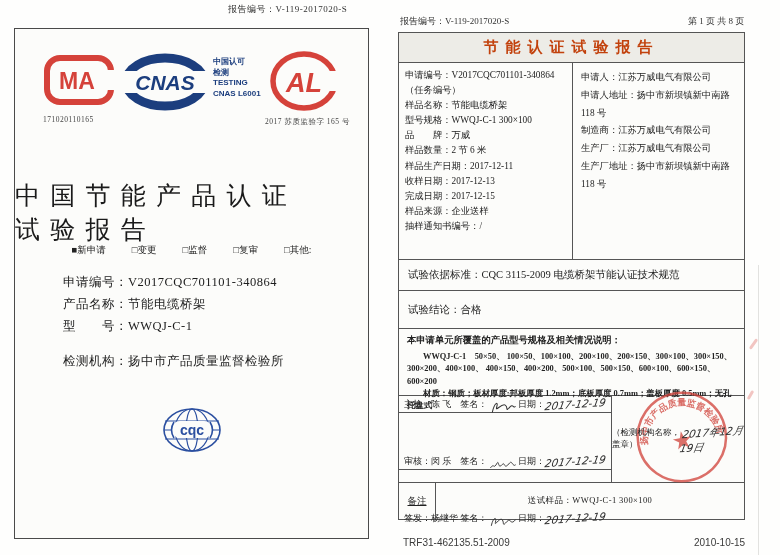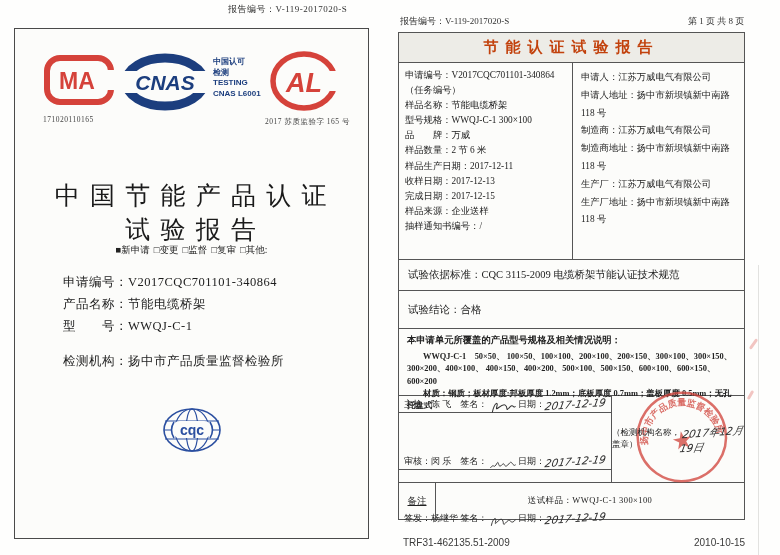--- a/index.html
+++ b/index.html
@@ -5,22 +5,22 @@
   html,body{margin:0;padding:0;}
   body{width:780px;height:555px;background:#ffffff;font-family:"Liberation Serif","DejaVu Serif",serif;color:#222;}
   .canvas{position:relative;width:780px;height:555px;background:#fefefd;overflow:hidden;}
   .abs{position:absolute;}
 
   
   .page-l{position:absolute;left:14px;top:28px;width:353px;height:509px;border:1.3px solid #4a4a4a;background:#fcfcfa;}
   .rep-no-l{position:absolute;left:228px;top:3px;font-size:9px;color:#333;letter-spacing:.5px;}
   .logo-num{font-size:7.5px;color:#444;letter-spacing:.5px;}
   .cnas-txt{position:absolute;left:198px;top:28px;font-size:8px;font-weight:bold;color:#1c3e7e;line-height:10.5px;font-family:"Liberation Sans",sans-serif;}
-  .title-l{position:absolute;width:100%;text-align:center;font-size:25px;letter-spacing:2px;color:#1a1a1a;font-weight:500;}
-  .chk-row{position:absolute;top:215px;width:100%;display:flex;justify-content:center;gap:4px;font-size:9.5px;color:#222;text-align:center;}
+  .title-l{position:absolute;width:100%;font-size:25px;letter-spacing:2px;color:#1a1a1a;font-weight:500;}
+  .chk-row{position:absolute;top:215px;width:100%;display:flex;justify-content:center;gap:26px;font-size:9.5px;color:#222;text-align:center;}
   .field-l{position:absolute;left:48px;font-size:12.5px;color:#1c1c1c;letter-spacing:.5px;}
 
   
   .rep-no-r{position:absolute;left:400px;top:15px;font-size:9px;color:#333;}
   .page-info{position:absolute;left:688px;top:15px;font-size:9px;color:#333;}
   .tbl{position:absolute;left:398px;top:32px;width:347px;height:488px;border:1.5px solid #555;background:#fcfcfa;display:flex;flex-direction:column;box-sizing:border-box;}
   .row-title{height:29px;border-bottom:1.3px solid #555;background:#edece7;display:flex;align-items:center;justify-content:center;font-size:15px;font-weight:bold;letter-spacing:7px;color:#c2410c;flex:none;}
   .row-info{height:196px;border-bottom:1.3px solid #555;display:flex;flex:none;}
   .info-l{width:174px;border-right:1.3px solid #555;padding:5px 6px;font-size:9.3px;line-height:15.1px;box-sizing:border-box;}
   .info-r{flex:1;padding:6px 8px;font-size:9.3px;line-height:17.8px;}
@@ -130,21 +130,20 @@
         <div>样品生产日期：2017-12-11</div>
         <div>收样日期：2017-12-13</div>
         <div>完成日期：2017-12-15</div>
         <div>样品来源：企业送样</div>
         <div>抽样通知书编号：/</div>
       </div>
       <div class="info-r">
         <div>申请人：江苏万威电气有限公司</div>
         <div>申请人地址：扬中市新坝镇新中南路 118 号</div>
         <div>制造商：江苏万威电气有限公司</div>
-        <div>制造商地址：扬中市新坝镇新中南路 118 号</div>
         <div>生产厂：江苏万威电气有限公司</div>
         <div>生产厂地址：扬中市新坝镇新中南路 118 号</div>
       </div>
     </div>
 
     <div class="row-standard">试验依据标准：CQC 3115-2009 电缆桥架节能认证技术规范</div>
 
     <div class="row-conclusion">试验结论：合格</div>
 
     <div class="row-coverage">

